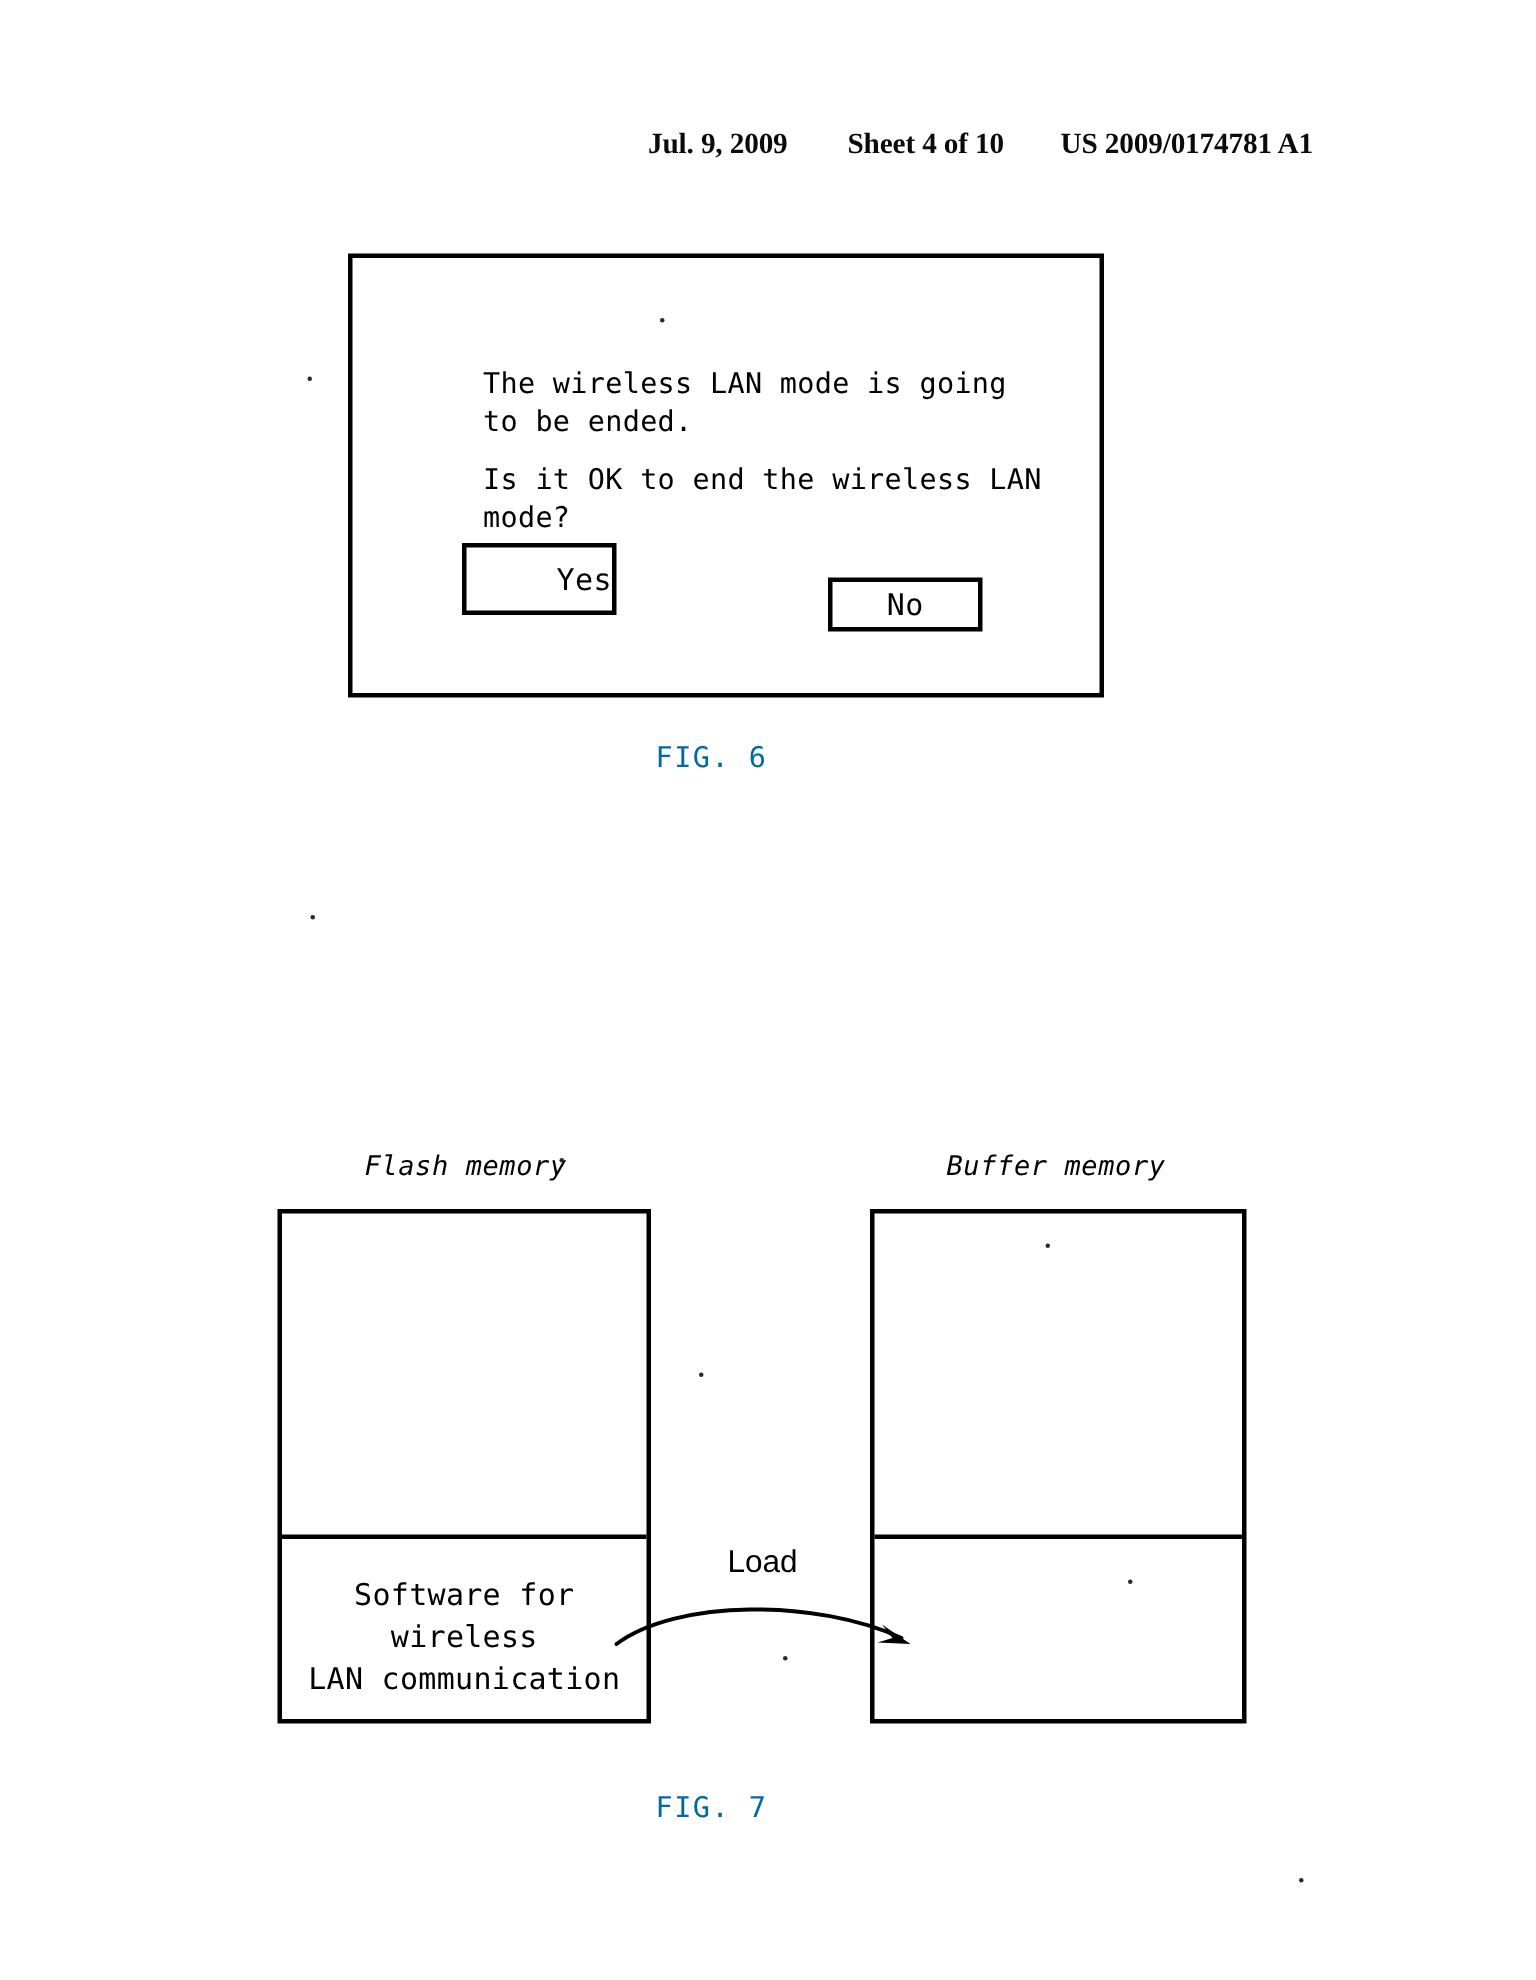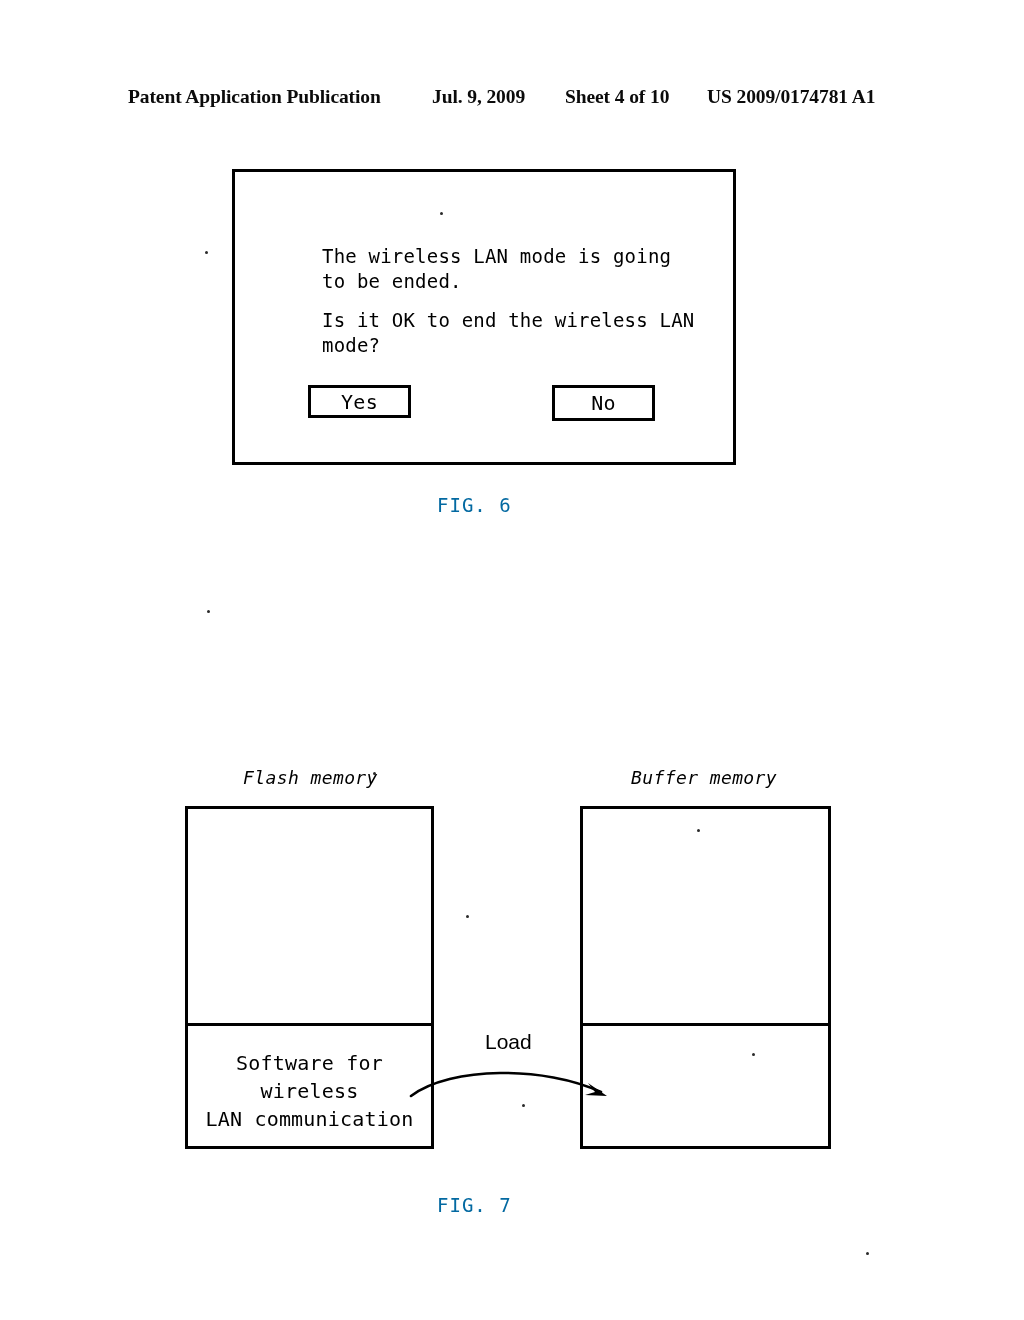--- a/index.html
+++ b/index.html
@@ -85,23 +85,24 @@
     align-items: center;
     justify-content: center;
     font-family: "DejaVu Sans Mono", "Liberation Mono", monospace;
     font-size: 20px;
     letter-spacing: 0.3px;
     color: #000;
     cursor: pointer;
   }
   .dlg-btn-yes {
     left: 308px;
-    top: 385px;
+    top: 362px;
     width: 103px;
-    height: 33px;
+    height: 48px;
+    justify-content: flex-end;
   }
   .dlg-btn-no {
     left: 552px;
     top: 385px;
     width: 103px;
     height: 36px;
   }
 
   
   .fig-caption {
@@ -192,21 +193,20 @@
     background: #2a2a2a;
     width: 3px;
     height: 3px;
     border-radius: 50%;
   }
 </style>
 </head>
 <body>
 
 <div class="page-header">
-  <span class="hdr-text hdr-pub">Patent Application Publication</span>
   <span class="hdr-text hdr-date">Jul. 9, 2009</span>
   <span class="hdr-text hdr-sheet">Sheet 4 of 10</span>
   <span class="hdr-text hdr-num">US 2009/0174781 A1</span>
 </div>
 
 <div class="fig6-wrap">
 
   <div class="dialog-box"></div>
 
   <div class="dialog-message">

